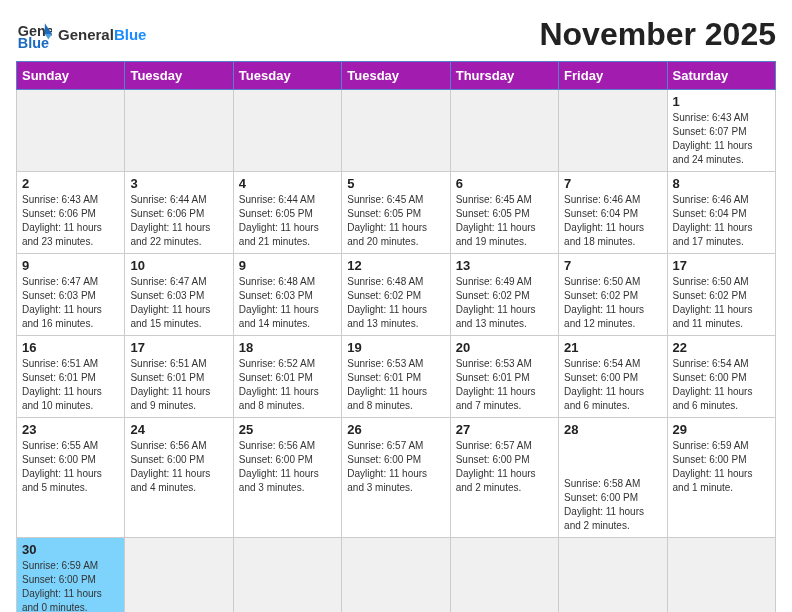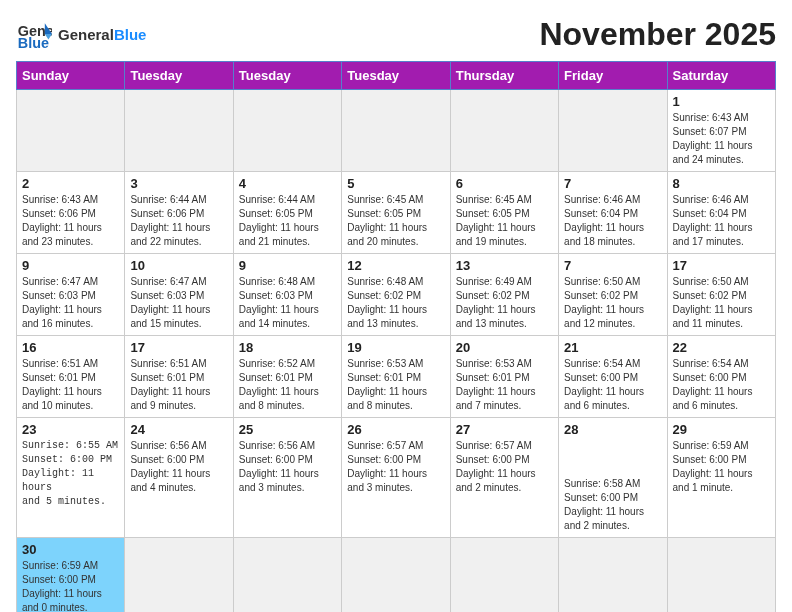--- a/index.html
+++ b/index.html
@@ -278,21 +278,21 @@
           <div class="day-num">22</div>
           <div class="day-info" style="white-space: pre-line;">Sunrise: 6:54 AM
 Sunset: 6:00 PM
 Daylight: 11 hours
 and 6 minutes.</div>
         </td>
       </tr>
       <tr>
         <td>
           <div class="day-num">23</div>
-          <div class="day-info" style="white-space: pre-line; font-family: Liberation Mono, monospace;">Sunrise: 6:55 AM
+          <div class="day-info" style="white-space: pre-line;">Sunrise: 6:55 AM
 Sunset: 6:00 PM
 Daylight: 11 hours
 and 5 minutes.</div>
         </td>
         <td>
           <div class="day-num">24</div>
           <div class="day-info" style="white-space: pre-line;">Sunrise: 6:56 AM
 Sunset: 6:00 PM
 Daylight: 11 hours
 and 4 minutes.</div>

